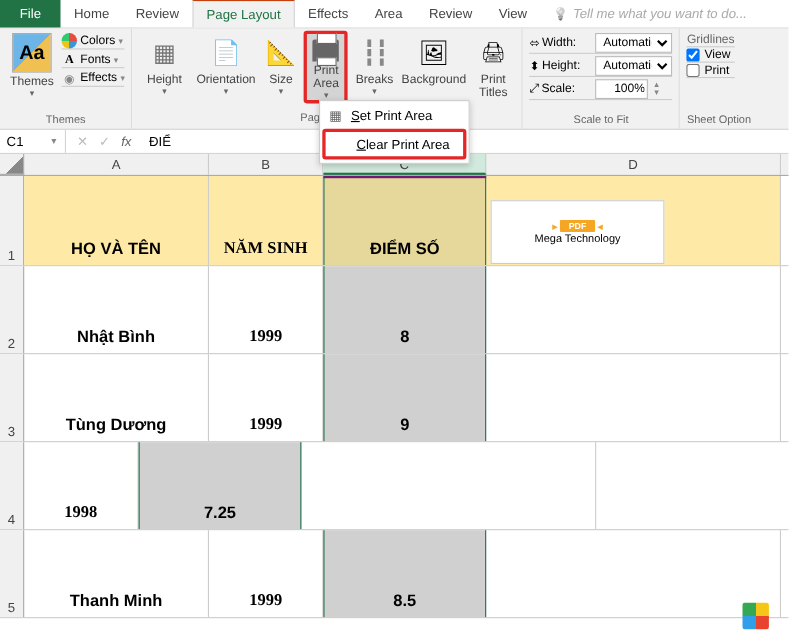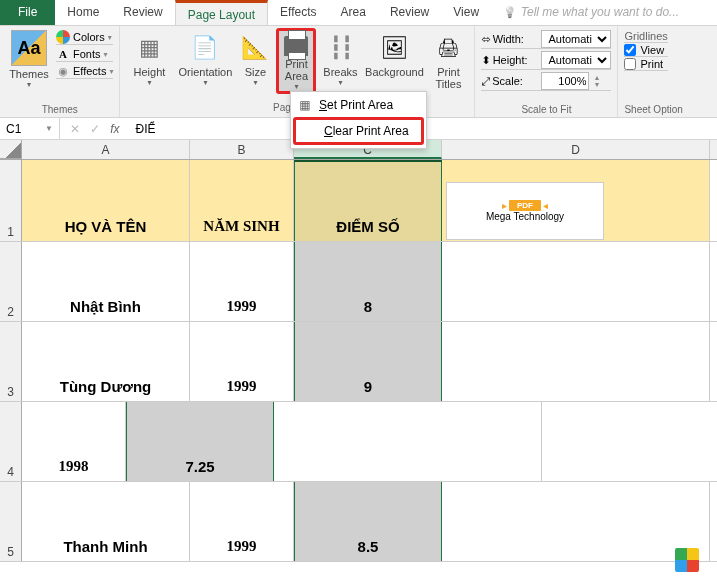--- a/index.html
+++ b/index.html
@@ -2,21 +2,21 @@
 <html><head>
 <meta charset="utf-8">
 <style>
 * { box-sizing: border-box; margin: 0; padding: 0; font-family: 'Segoe UI', Tahoma, sans-serif; }
 body { width: 717px; height: 584px; overflow: hidden; background: #fff; position: relative; }
 
 
 .tabs { display: flex; height: 26px; background: #fff; border-bottom: 1px solid #d4d4d4; font-size: 12px; }
 .tab { padding: 5px 12px; color: #444; cursor: pointer; white-space: nowrap; }
 .tab.file { background: #217346; color: #fff; padding: 5px 18px; }
-.tab.active { background: #f1f1f1; color: #217346; border-top: 3px solid #c2410c; border-left: 1px solid #d4d4d4; border-right: 1px solid #d4d4d4; }
+.tab.active { background: #f1f1f1; color: #217346; border-top: 1px solid #c2410c; border-left: 1px solid #d4d4d4; border-right: 1px solid #d4d4d4; }
 .tab.tell { color: #aaa; font-style: italic; }
 .tab.tell::before { content: "💡"; filter: grayscale(1); margin-right: 4px; font-style: normal; font-size: 11px; }
 
 
 .ribbon { display: flex; height: 92px; background: #f1f1f1; border-bottom: 1px solid #d4d4d4; font-size: 11px; position: relative; }
 .group { display: flex; flex-direction: column; padding: 2px 6px 0; border-right: 1px solid #ddd; height: 100%; }
 .group-body { flex: 1; display: flex; align-items: flex-start; gap: 4px; }
 .group-label { text-align: center; font-size: 10px; color: #666; padding-bottom: 2px; }
 
 .vbtn { display: flex; flex-direction: column; align-items: center; justify-content: flex-start; width: 46px; padding: 4px 2px 0; cursor: pointer; height: 66px; }
@@ -70,21 +70,21 @@
 
 .rows { }
 .row { display: flex; border-bottom: 1px solid #ccc; }
 .rh { width: 22px; background: #f0f0f0; border-right: 1px solid #aaa; text-align: center; font-size: 12px; color: #444; display: flex; align-items: flex-end; justify-content: center; padding-bottom: 2px; }
 .cell { border-right: 1px solid #ccc; display: flex; align-items: flex-end; justify-content: center; font-size: 15px; font-weight: bold; padding-bottom: 6px; }
 .cell.A { width: 168px; } .cell.B { width: 104px; font-family: Liberation Serif, serif; } .cell.C { width: 148px; } .cell.D { width: 268px; font-weight: normal; justify-content: flex-start; padding-left: 6px; }
 
 .r1 { height: 82px; } .r1 .cell { background: #ffe9a6; }
 .r2, .r3, .r4, .r5 { height: 80px; }
 .r2 .cell.C, .r3 .cell.C, .r4 .cell.C, .r5 .cell.C { background: #d0d0d0; }
-.selborder-top { border-top: 2px solid #14532d; }
+.selborder-top { border-top: 2px solid #701a75; }
 .selborder-side { border-left: 1px solid #217346; border-right: 1px solid #217346; }
 
 
 .r1 .cell.C { background: #e6d89a; position: relative; }
 
 
 .megatech { position: absolute; top: 22px; left: 446px; width: 158px; height: 58px; border: 1px solid #ccc; background: #fff; display: flex; flex-direction: column; align-items: center; justify-content: center; font-size: 10px; }
 .megatech .pdf { background: #f5a623; color: #fff; font-size: 8px; font-weight: bold; padding: 1px 8px; border-radius: 1px; }
 .megatech .arrow-down { color: #f5a623; font-size: 10px; }
 .watermark { position: absolute; right: 12px; bottom: 12px; font-size: 18px; font-weight: bold; font-style: italic; color: rgba(255,120,40,.45); letter-spacing: 1px; }

